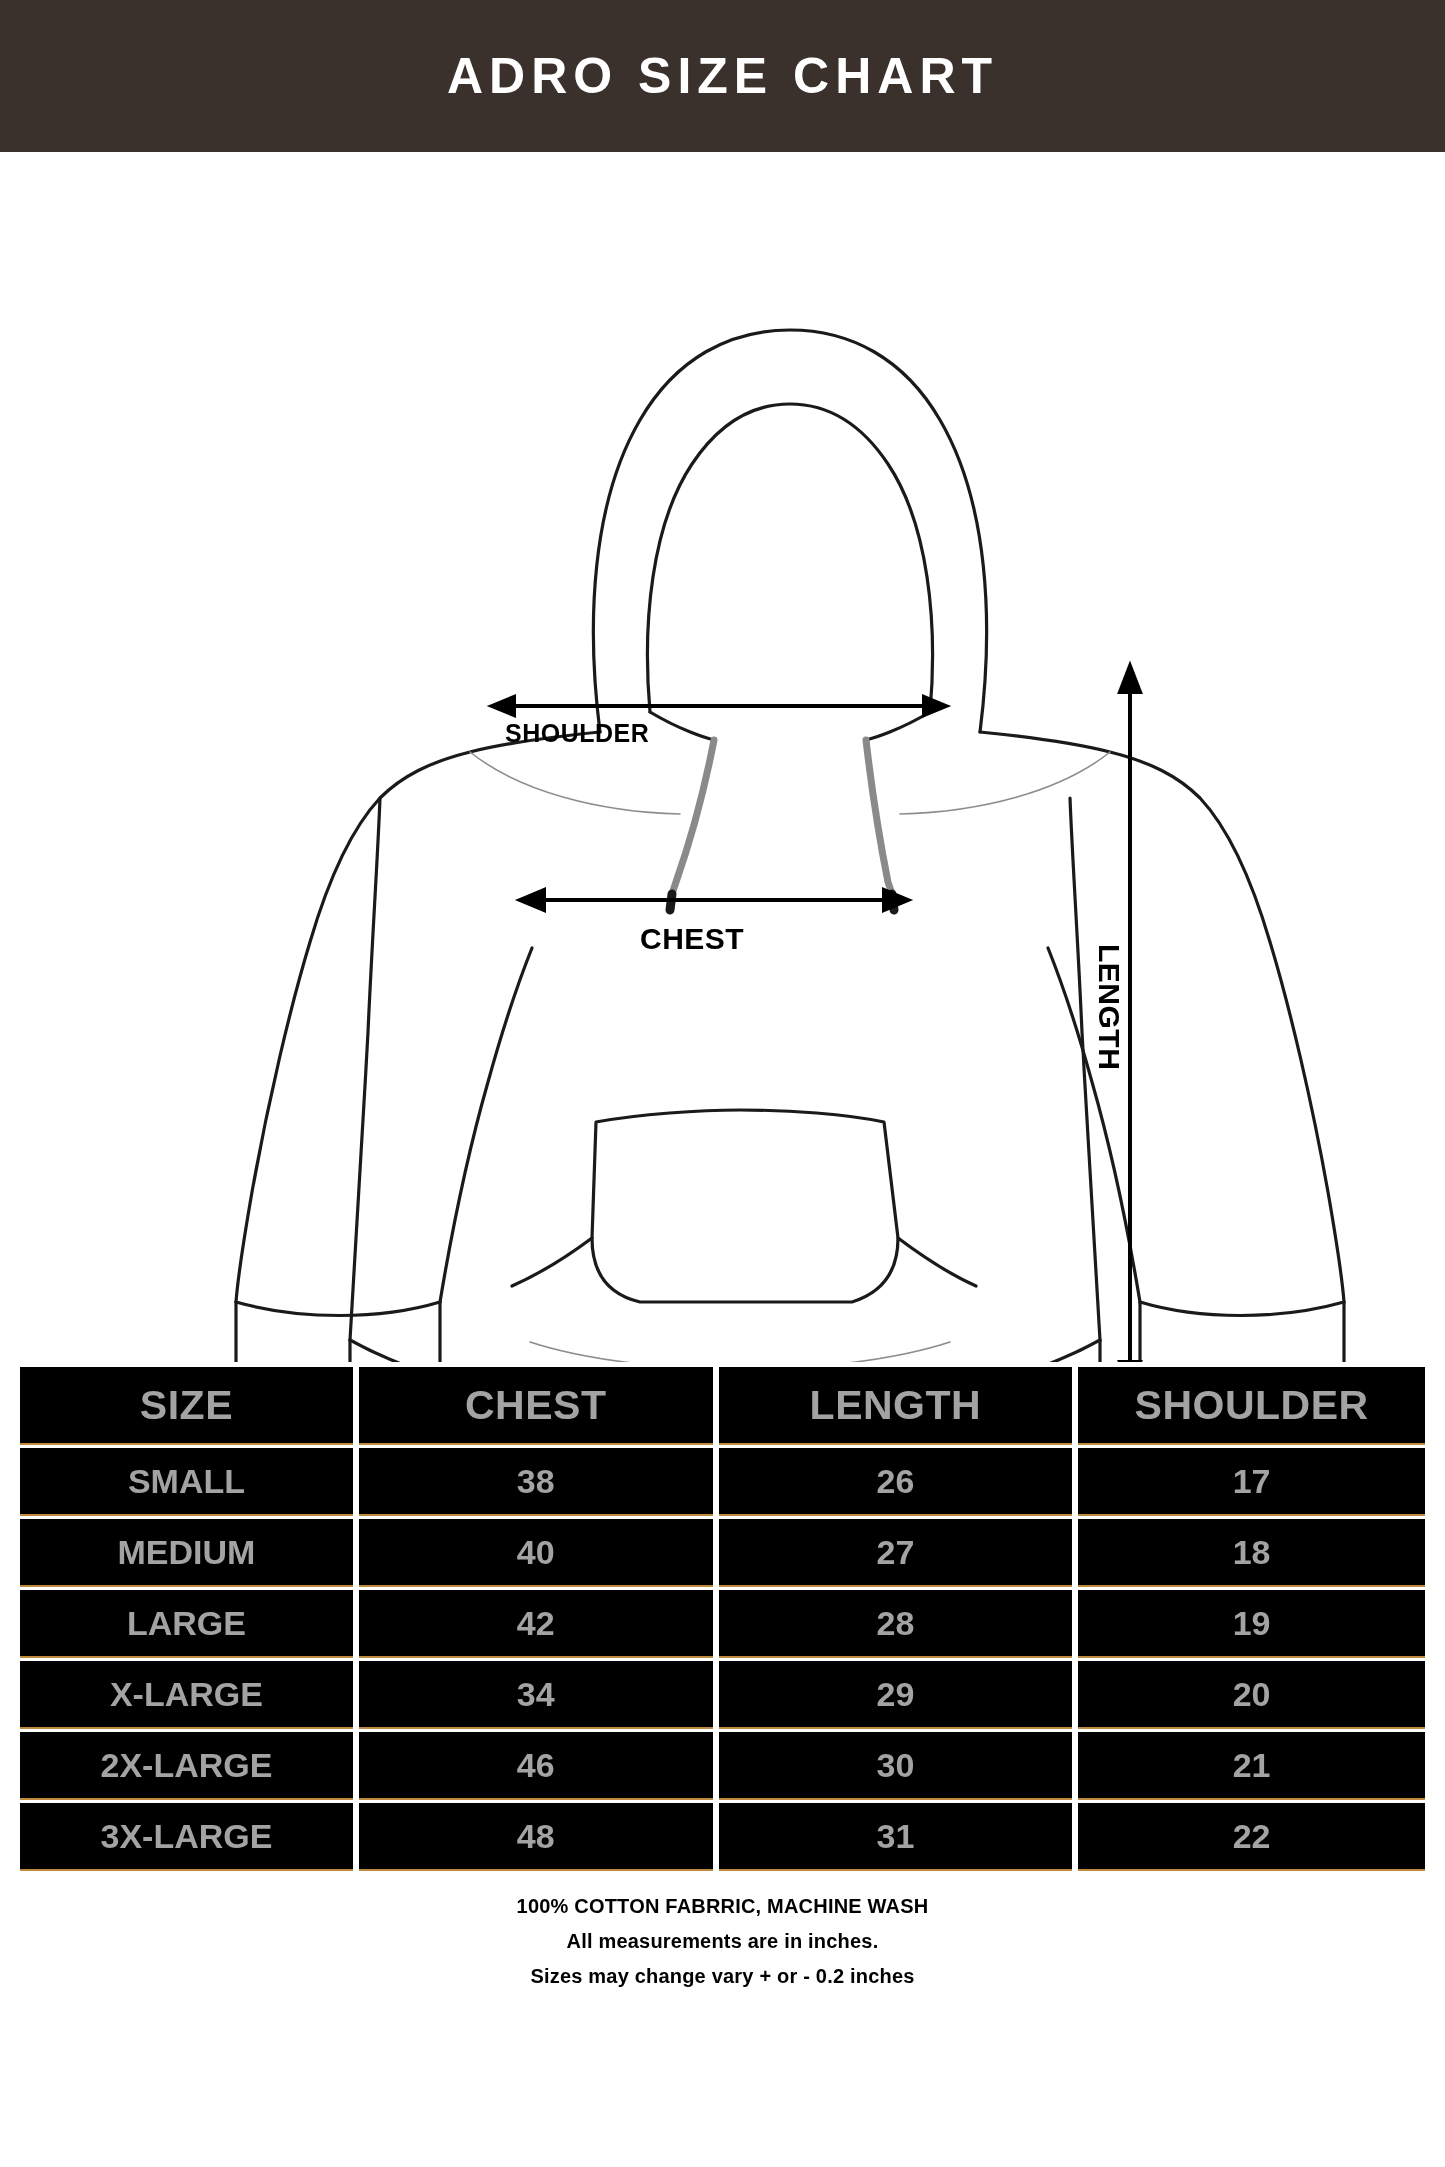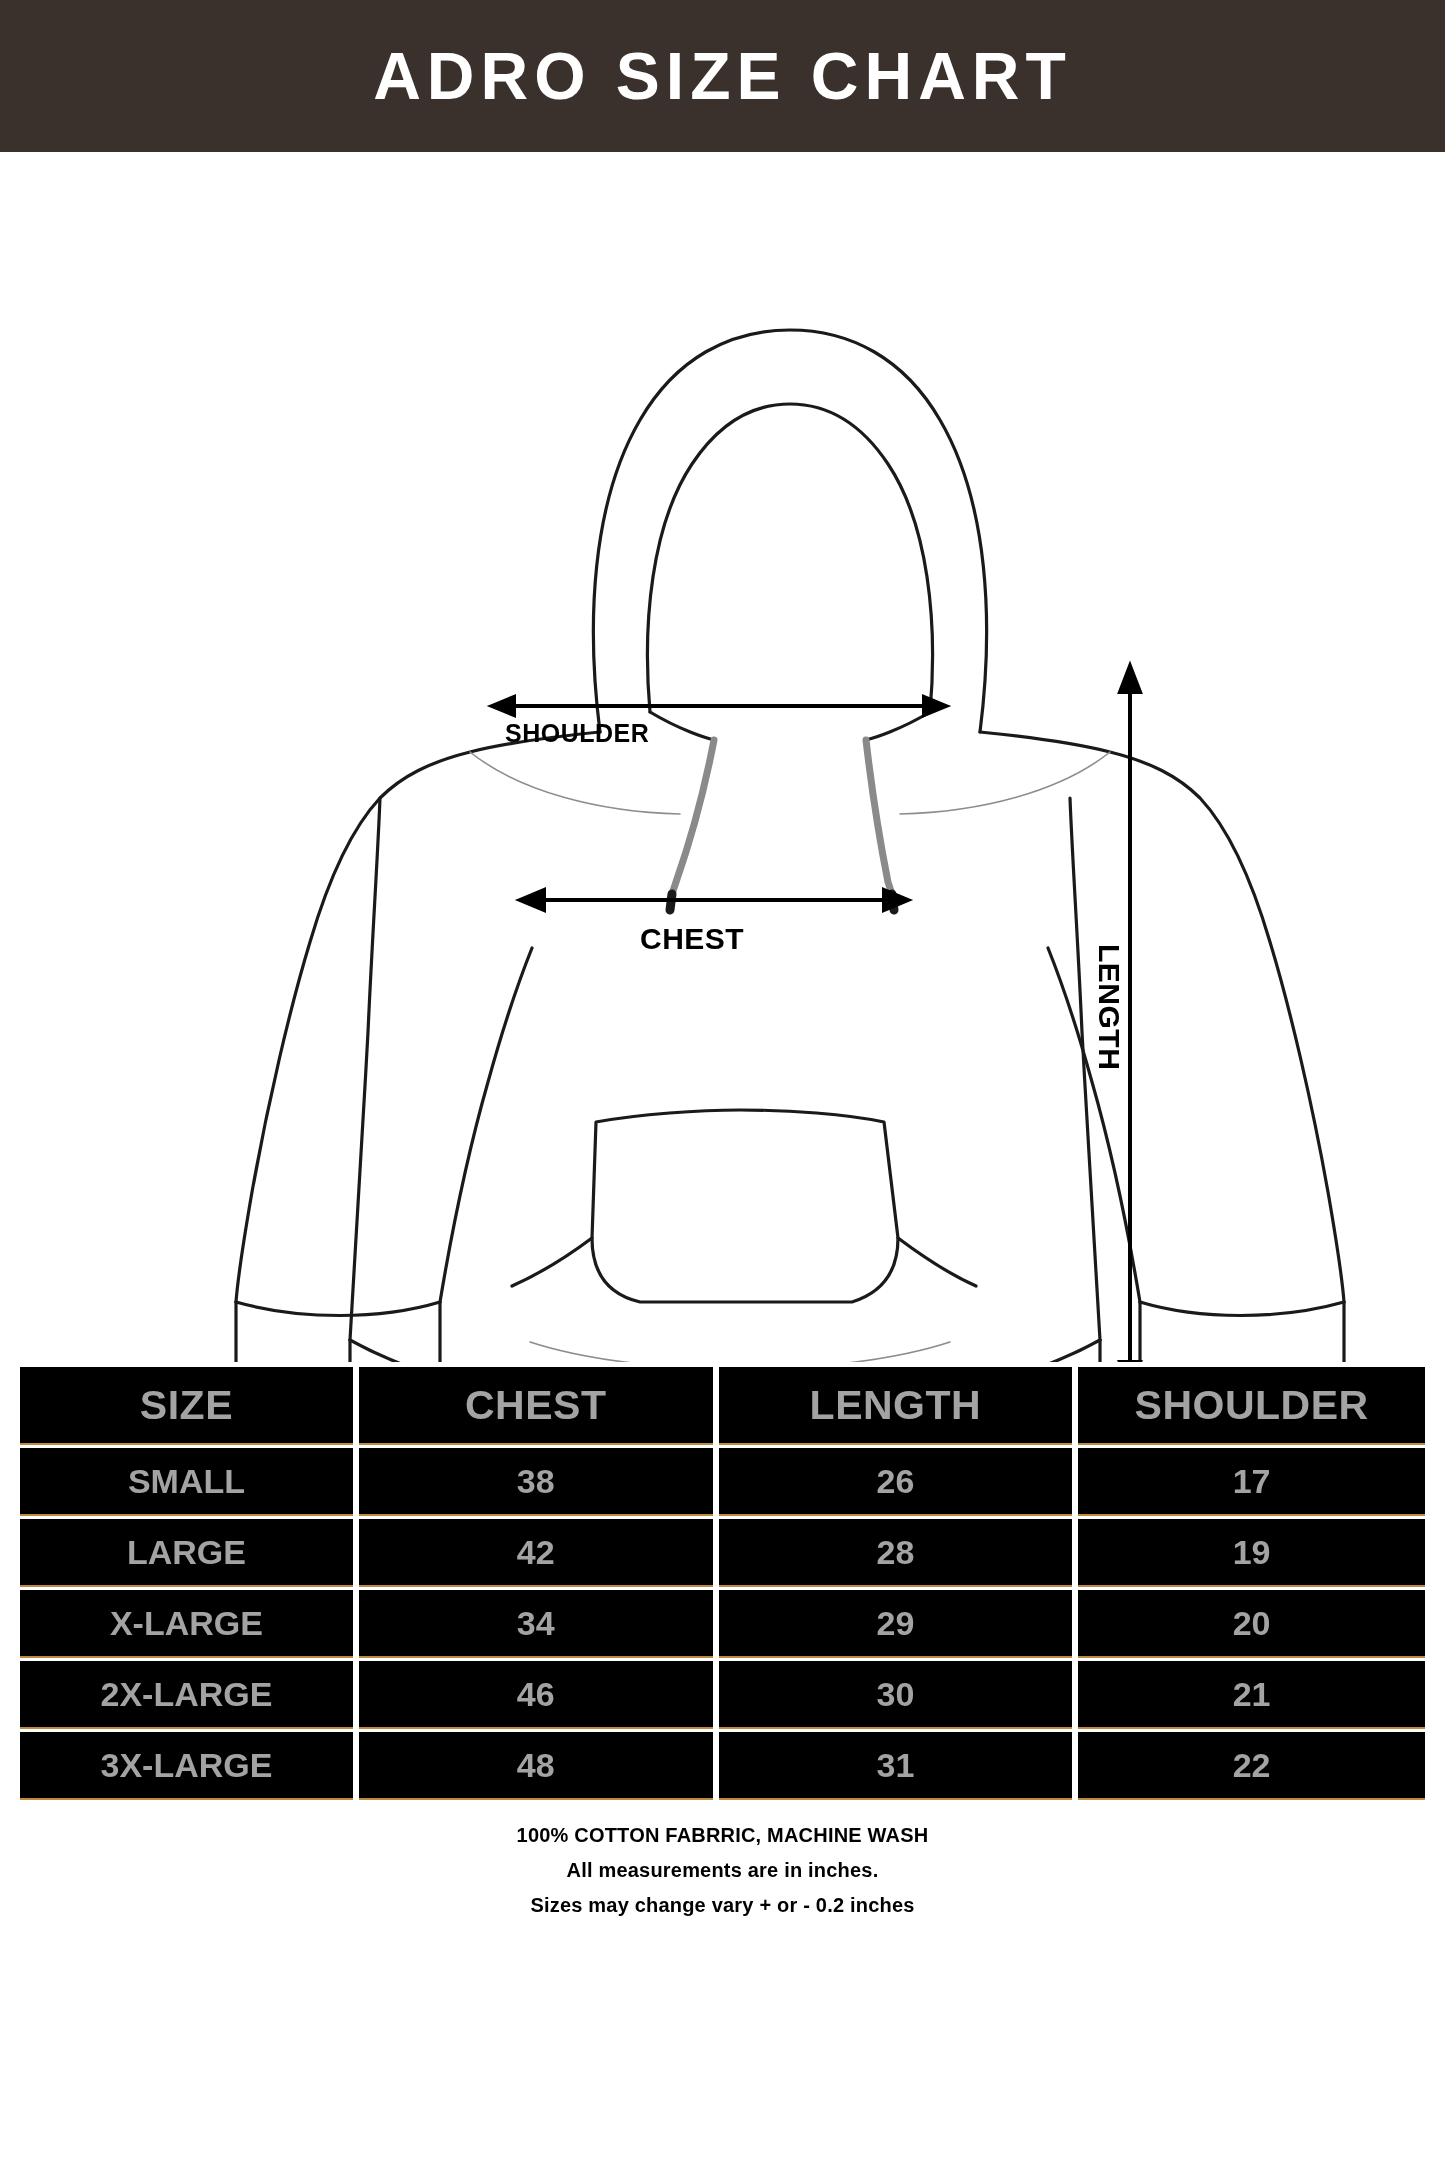--- a/index.html
+++ b/index.html
@@ -29,21 +29,21 @@
     background: #3a312d;
     height: 152px;
     min-height: 152px;
     width: 100%;
     display: flex;
     align-items: center;
     justify-content: center;
   }
   .header-title {
     color: #ffffff;
-    font-size: 66px;
+    font-size: 50px;
     font-weight: bold;
     letter-spacing: 6px;
     font-family: "Liberation Sans", sans-serif;
     text-align: center;
     line-height: 1;
   }
 
   
   .illustration {
     position: relative;
@@ -234,20 +234,26 @@
         </tr>
       </thead>
       <tbody>
         <tr>
           <td>SMALL</td>
           <td>38</td>
           <td>26</td>
           <td>17</td>
         </tr>
         <tr>
+          <td>MEDIUM</td>
+          <td>40</td>
+          <td>27</td>
+          <td>18</td>
+        </tr>
+        <tr>
           <td>LARGE</td>
           <td>42</td>
           <td>28</td>
           <td>19</td>
         </tr>
         <tr>
           <td>X-LARGE</td>
           <td>34</td>
           <td>29</td>
           <td>20</td>

